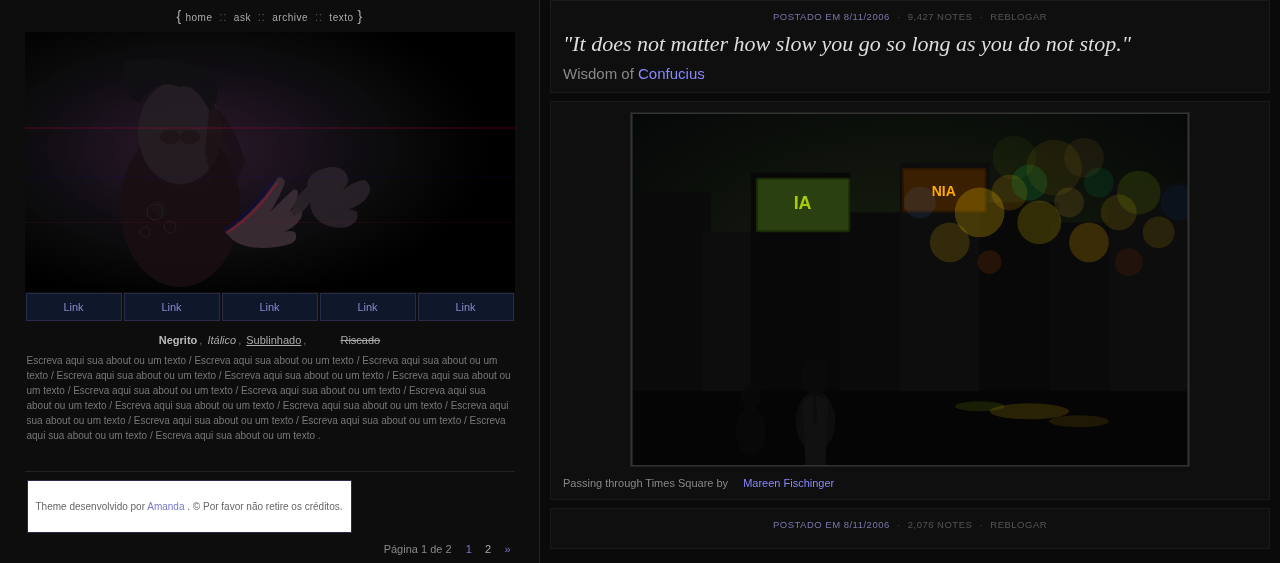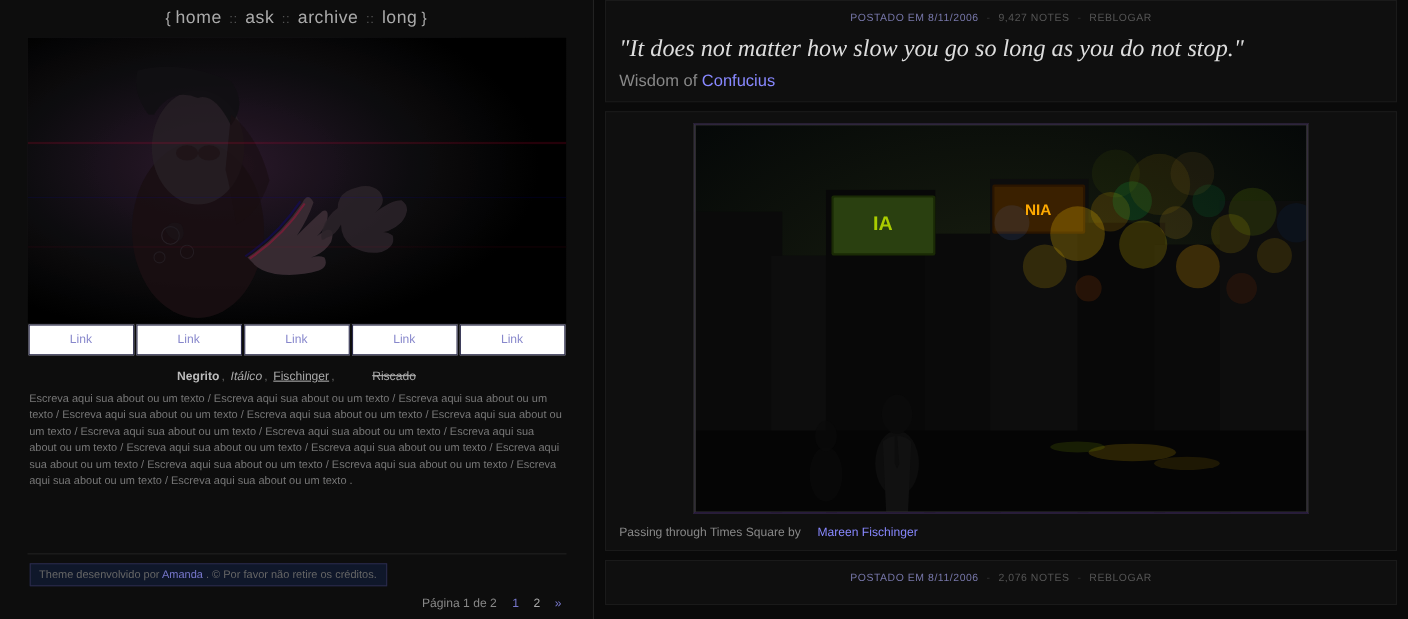--- a/index.html
+++ b/index.html
@@ -32,21 +32,21 @@
       color: #666;
       letter-spacing: 0.5px;
     }
     .nav-bar .brace {
       color: #aaa;
       font-size: 14px;
     }
     .nav-bar a {
       color: #aaa;
       text-decoration: none;
-      font-size: 16px;
+      font-size: 10px;
       margin-top: 24px;
     }
     .nav-bar .sep {
       color: #555;
       margin: 0 3px;
     }
 
     .hero-image {
       width: 490px;
       height: 260px;
@@ -74,21 +74,21 @@
     }
 
     .link-bar {
       width: 490px;
       display: flex;
       margin: 0 auto;
     }
     .link-bar a {
       flex: 1;
       text-align: center;
-      background-color: #ffffff;
+      background-color: #0f172a;
       color: #8888cc;
       text-decoration: none;
       padding: 7px 0;
       font-size: 11px;
       border: 1px solid #2a2a4a;
       margin: 1px;
       display: block;
     }
 
     .text-section {
@@ -121,23 +121,23 @@
 
     .footer-section {
       width: 490px;
       margin: auto auto 0;
       border-top: 1px solid #222;
       padding: 8px 2px;
       font-size: 10px;
       color: #666;
     }
     .theme-credit {
-      background-color: #0f172a;
+      background-color: #ffffff;
       border: 1px solid #2a2a4a;
-      padding: 4px 8px;
+      padding: 20px 8px;
       font-size: 10px;
       color: #666;
       display: inline-block;
       margin-bottom: 6px;
     }
     .theme-credit a { color: #7777cc; text-decoration: none; }
 
     .pagination {
       text-align: right;
       margin-top: 4px;
@@ -202,21 +202,21 @@
     }
 
     
     .photo-post .photo-container {
       text-align: center;
       margin-bottom: 8px;
     }
     .photo-post .photo-img {
       width: 560px;
       height: 355px;
-      background: #4c1d95;
+      background: #ffffff;
       display: inline-block;
       overflow: hidden;
       border: 1px solid #222;
     }
     .photo-caption {
       font-size: 11px;
       color: #888;
       text-align: left;
     }
     .photo-caption a {
@@ -263,21 +263,21 @@
 <div class="left-panel">
 
   <div class="nav-bar">
     <span class="brace">{</span>
     <a href="#">home</a>
     <span class="sep">::</span>
     <a href="#">ask</a>
     <span class="sep">::</span>
     <a href="#">archive</a>
     <span class="sep">::</span>
-    <a href="#">long</a>
+    <a href="#">texto</a>
     <span class="brace">}</span>
   </div>
 
   <div class="hero-image">
     <div class="hero-image-inner">
 
       <svg class="hero-svg" viewBox="0 0 490 260" xmlns="http://www.w3.org/2000/svg">
         <defs>
           <radialGradient id="bg-grad" cx="35%" cy="45%" r="60%">
             <stop offset="0%" stop-color="#2a1a2a"></stop>
@@ -330,21 +330,21 @@
     <a href="#">Link</a>
     <a href="#">Link</a>
     <a href="#">Link</a>
     <a href="#">Link</a>
   </div>
 
   <div class="text-section">
     <div class="text-format">
       <span class="bold">Negrito</span><span class="sep2">,</span>
       <span class="italic"> Itálico</span><span class="sep2">,</span>
-      <span class="underline"> Fischinger</span><span class="sep2">,</span>
+      <span class="underline"> Sublinhado</span><span class="sep2">,</span>
       <span class="strikethrough"> Riscado</span>
     </div>
     <div class="text-body">Escreva aqui sua about ou um texto / Escreva aqui sua about ou um texto / Escreva aqui sua about ou um texto / Escreva aqui sua about ou um texto / Escreva aqui sua about ou um texto / Escreva aqui sua about ou um texto / Escreva aqui sua about ou um texto / Escreva aqui sua about ou um texto / Escreva aqui sua about ou um texto / Escreva aqui sua about ou um texto / Escreva aqui sua about ou um texto / Escreva aqui sua about ou um texto / Escreva aqui sua about ou um texto / Escreva aqui sua about ou um texto / Escreva aqui sua about ou um texto / Escreva aqui sua about ou um texto .</div>
   </div>
 
   <div class="footer-section">
     <div class="theme-credit">
       <span>Theme desenvolvido por</span>
       <a href="#">Amanda</a>
       <span>. © Por favor não retire os créditos.</span>

